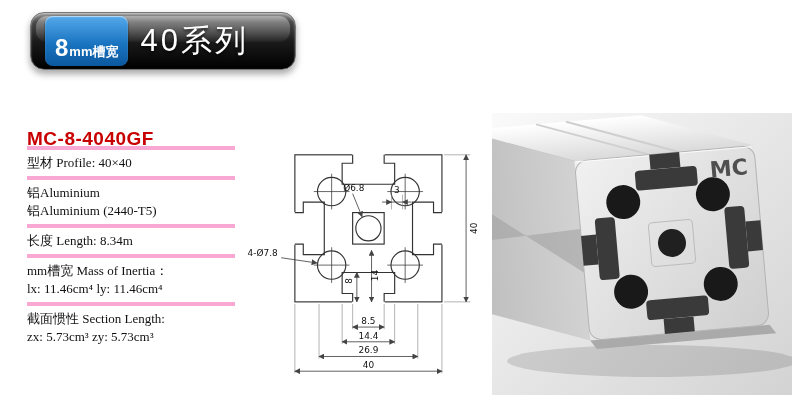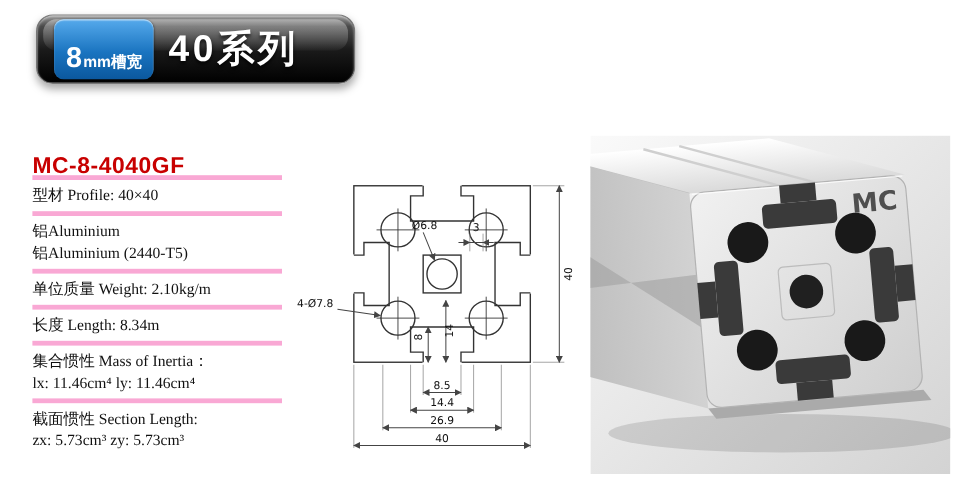--- a/index.html
+++ b/index.html
@@ -11,21 +11,21 @@
           background:linear-gradient(180deg,#9a9a9a 0%,#4a4a4a 16%,#1b1b1b 50%,#000 100%);
           box-shadow:0 4px 7px rgba(0,0,0,.35), inset 0 1px 2px rgba(255,255,255,.5);
           border:1px solid #777;display:flex;align-items:center;padding:0 14px;gap:12px;box-sizing:border-box;}
   .banner::after{content:"";position:absolute;left:5px;right:5px;top:3px;height:26px;border-radius:11px;
           background:linear-gradient(180deg,rgba(255,255,255,.38),rgba(255,255,255,.04));pointer-events:none;}
   .badge{position:relative;background:linear-gradient(180deg,#56aaec 0%,#1a74c0 55%,#0b589e 100%);
          border-radius:8px;color:#fff;padding:3px 10px 5px;display:flex;align-items:baseline;
          box-shadow:inset 0 1px 1px rgba(255,255,255,.6),0 1px 2px rgba(0,0,0,.6);font-weight:bold;z-index:1;}
   .badge-num{font-size:24px;line-height:1;}
   .badge-suffix{font-size:13px;margin-left:1px;margin-top:24px;}
-  .series{position:relative;font-size:31px;font-weight:bold;color:#fff;letter-spacing:3px;
+  .series{position:relative;font-size:31px;font-weight:normal;color:#fff;letter-spacing:3px;
           text-shadow:0 2px 3px rgba(0,0,0,.7);z-index:1;}
 
   
   .model{position:absolute;left:27px;top:128px;font-size:19px;font-weight:bold;color:#c80000;letter-spacing:.5px;}
   .specs{position:absolute;left:27px;top:146px;width:208px;color:#111;
          font-family:"Liberation Serif","DejaVu Serif",serif;font-size:13px;}
   .spec-group{padding:4px 0;border-top:4px solid #f9a8d4;}
   .spec-line{line-height:18px;white-space:nowrap;}
 
   
@@ -56,27 +56,24 @@
   <div class="model">MC-8-4040GF</div>
   <div class="specs">
     <div class="spec-group">
       <div class="spec-line">型材 Profile: 40×40</div>
     </div>
     <div class="spec-group">
       <div class="spec-line">铝Aluminium</div>
       <div class="spec-line">铝Aluminium (2440-T5)</div>
     </div>
     <div class="spec-group">
-      <div class="spec-line">单位质量 Weight: 2.10kg/m</div>
-    </div>
-    <div class="spec-group">
       <div class="spec-line">长度 Length: 8.34m</div>
     </div>
     <div class="spec-group">
-      <div class="spec-line">集合惯性 Mass of Inertia：</div>
+      <div class="spec-line">mm槽宽 Mass of Inertia：</div>
       <div class="spec-line">lx: 11.46cm⁴  ly: 11.46cm⁴</div>
     </div>
     <div class="spec-group">
       <div class="spec-line">截面惯性 Section Length:</div>
       <div class="spec-line">zx: 5.73cm³  zy: 5.73cm³</div>
     </div>
   </div>
 
   <svg class="drawing" width="250" height="242" viewBox="0 0 238 230">
     <defs>

